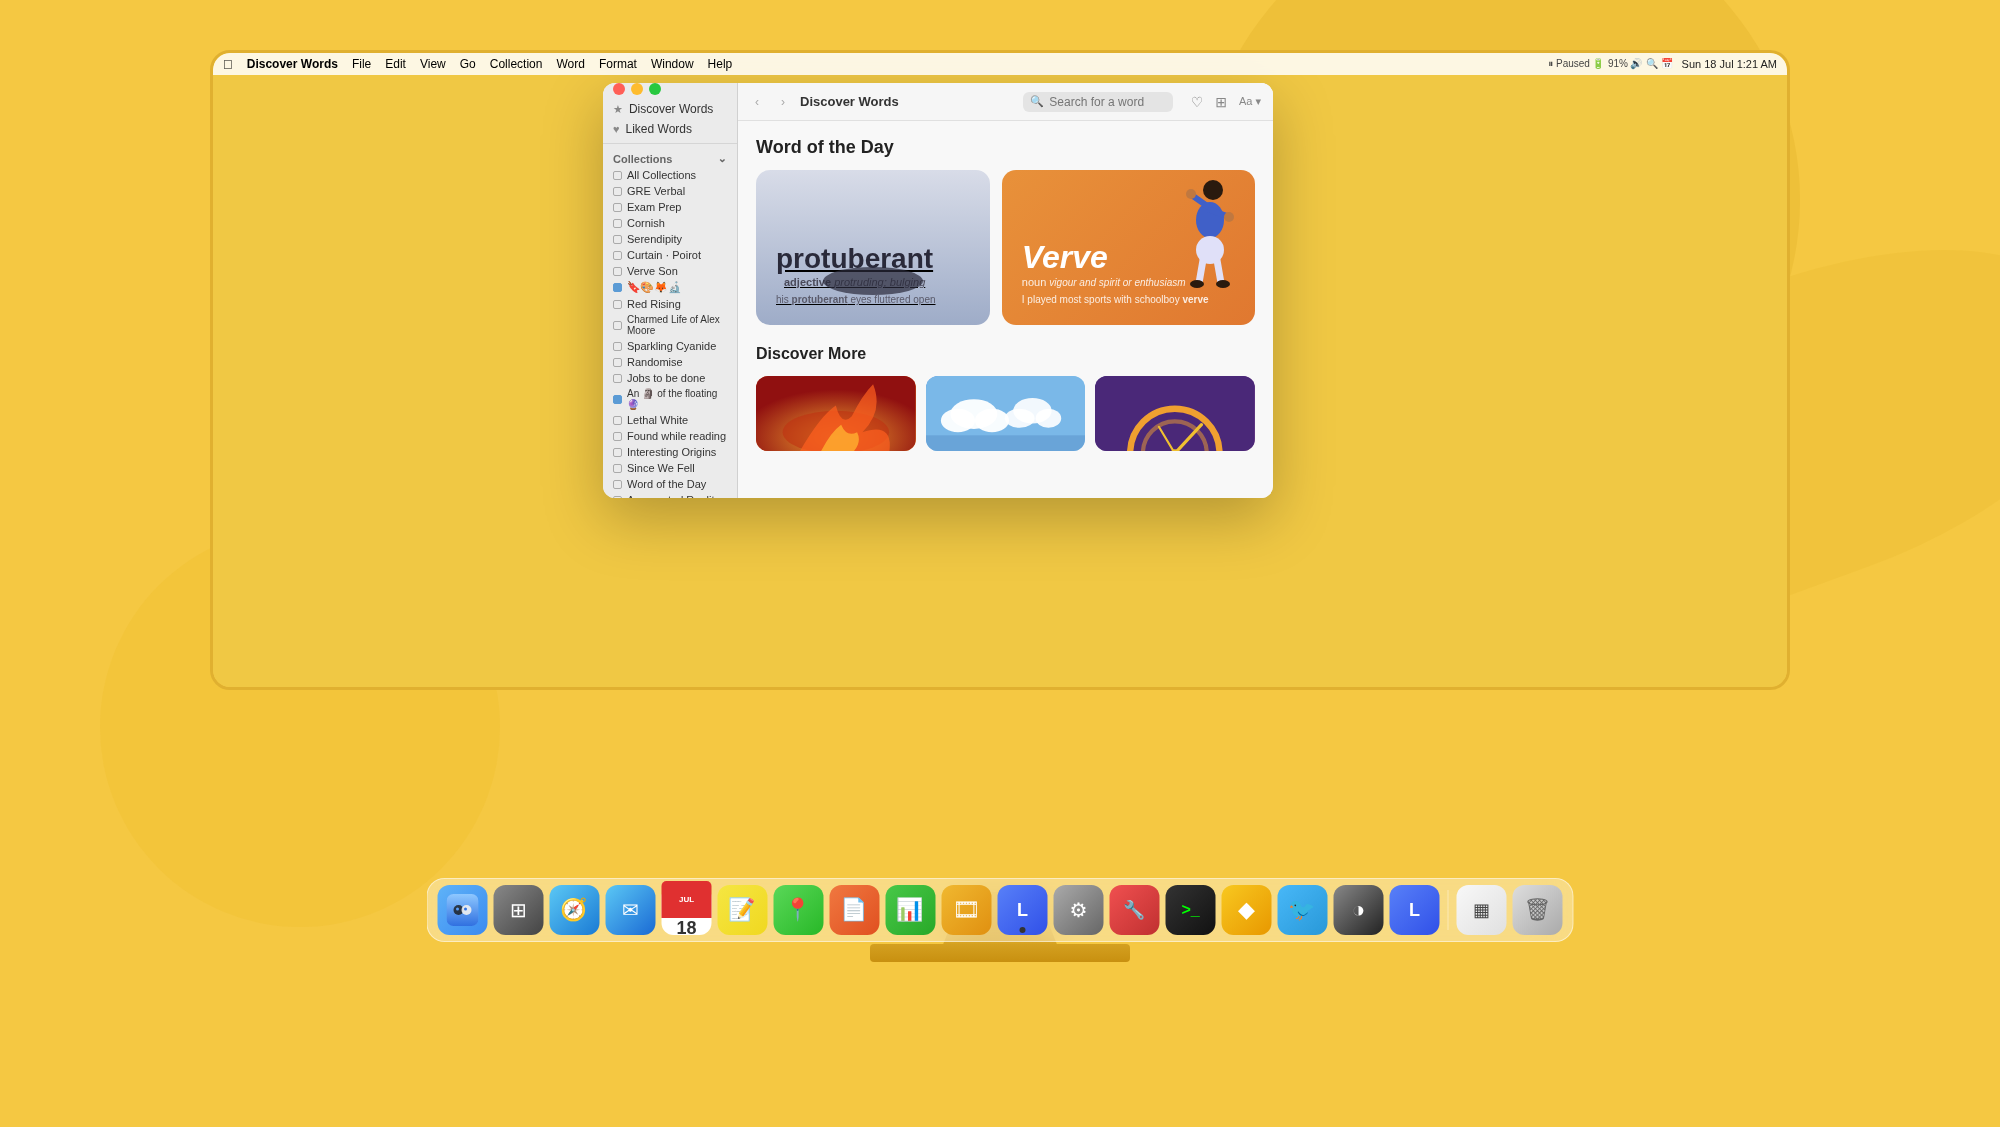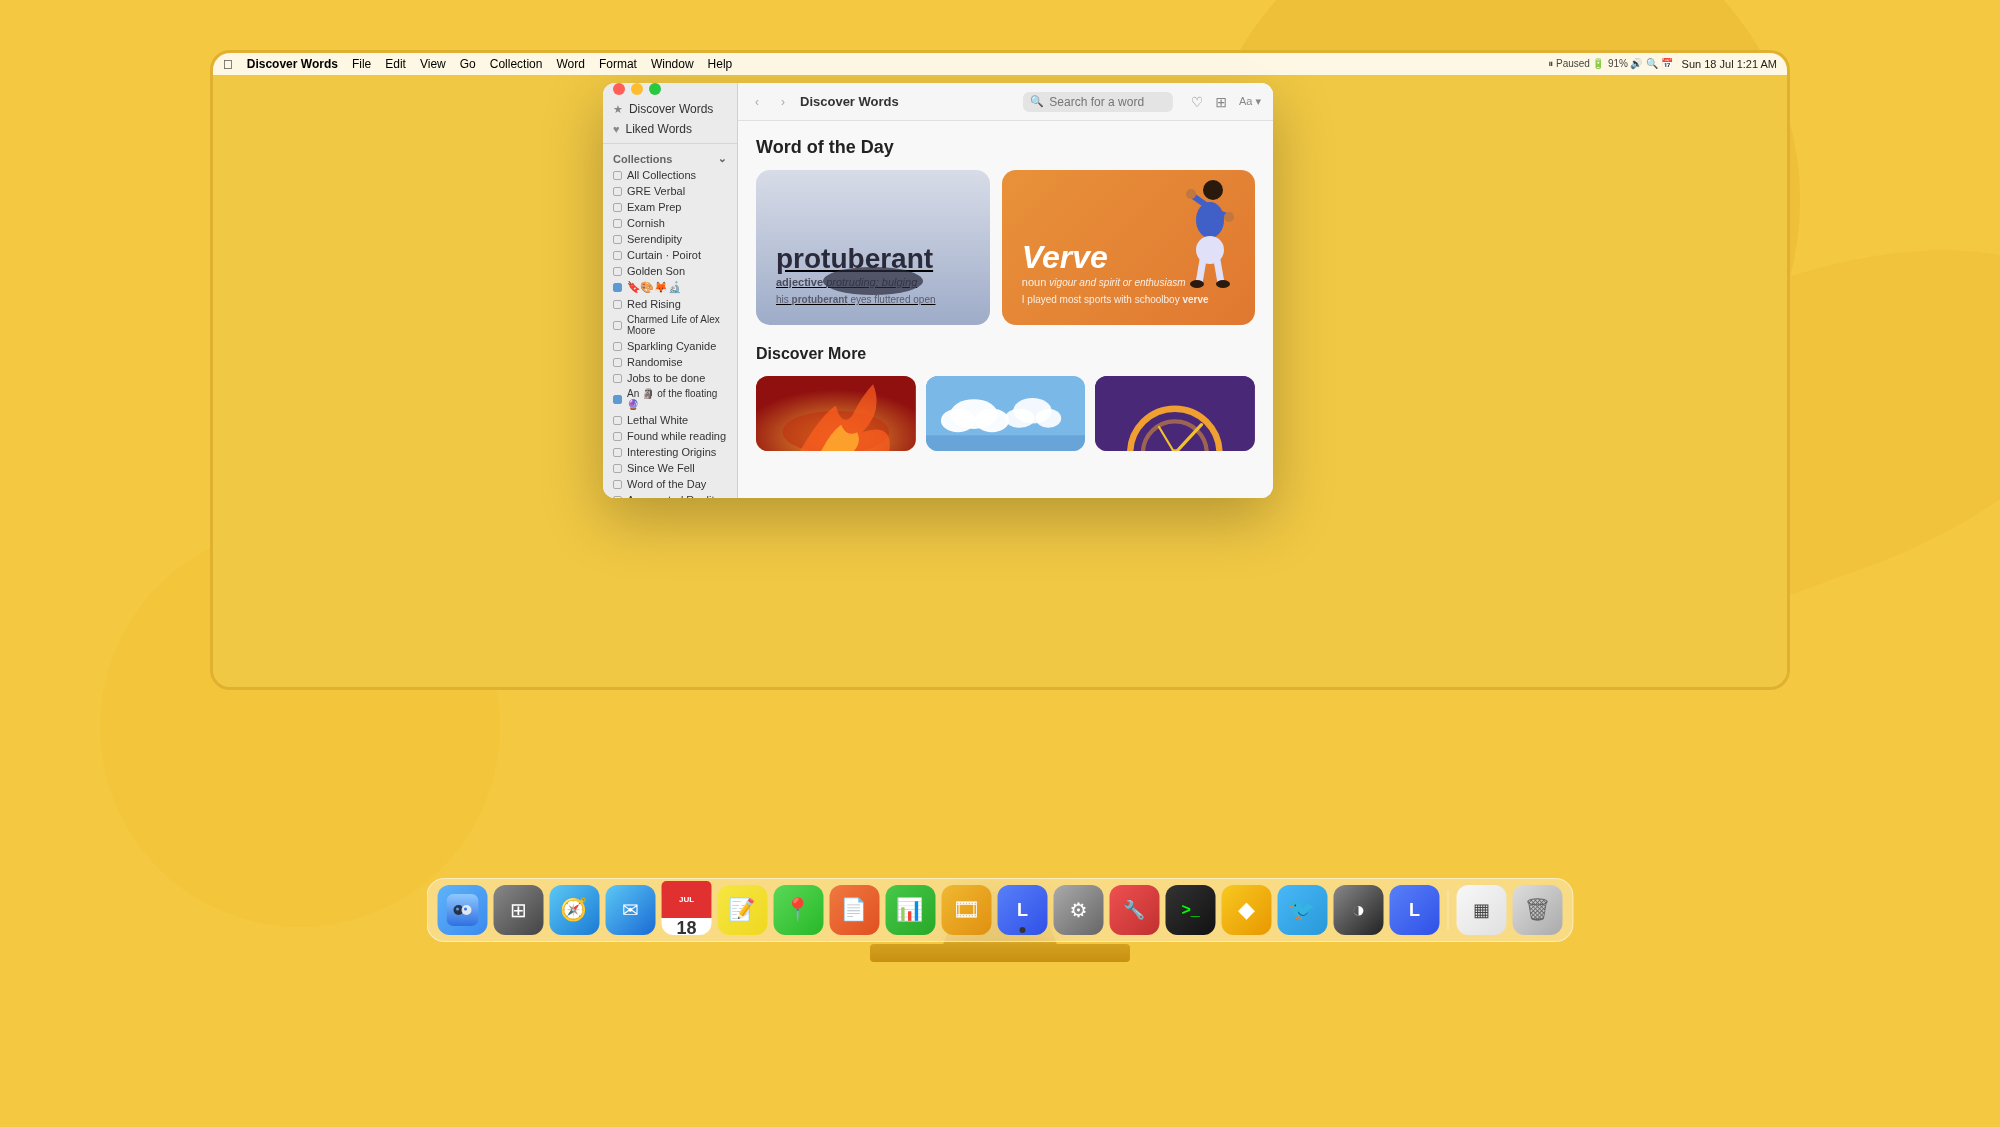--- a/index.html
+++ b/index.html
@@ -358,21 +358,21 @@
       font-weight: 800;
       color: #2a2a3a;
       line-height: 1;
       margin-bottom: 3px;
     }
 
     .wotd-pos {
       font-size: 11px;
       color: #4a4a5a;
     }
-    .wotd-pos span { font-weight: 600; }
+    .wotd-pos span { font-weight: 600; margin-left: 8px; }
     .wotd-pos em { font-style: italic; }
 
     .wotd-example {
       font-size: 10px;
       color: #5a5a6a;
       margin-top: 6px;
     }
     .wotd-example strong { font-weight: 700; }
 
     .wotd-card-orange {
@@ -524,21 +524,21 @@
           <div class="sidebar-collection-item">
             <div class="collection-dot empty"></div>
             <span>Serendipity</span>
           </div>
           <div class="sidebar-collection-item">
             <div class="collection-dot empty"></div>
             <span>Curtain · Poirot</span>
           </div>
           <div class="sidebar-collection-item">
             <div class="collection-dot empty"></div>
-            <span>Golden Son</span>
+            <span>Verve Son</span>
           </div>
           <div class="sidebar-collection-item">
             <div class="collection-dot blue"></div>
             <span>🔖🎨🦊🔬</span>
           </div>
           <div class="sidebar-collection-item">
             <div class="collection-dot empty"></div>
             <span>Red Rising</span>
           </div>
           <div class="sidebar-collection-item">

